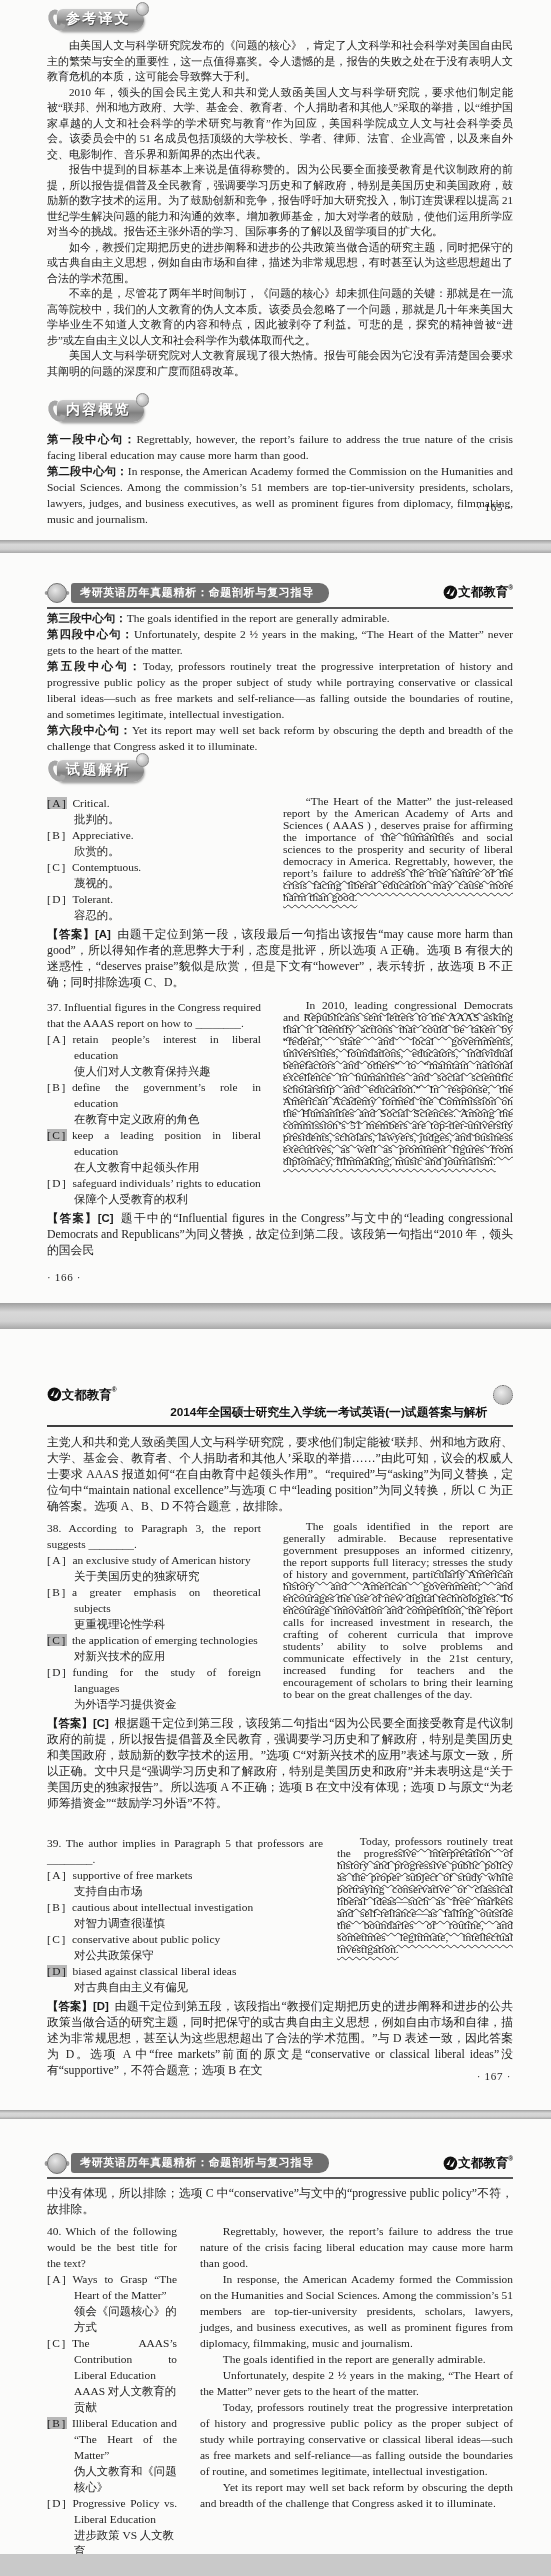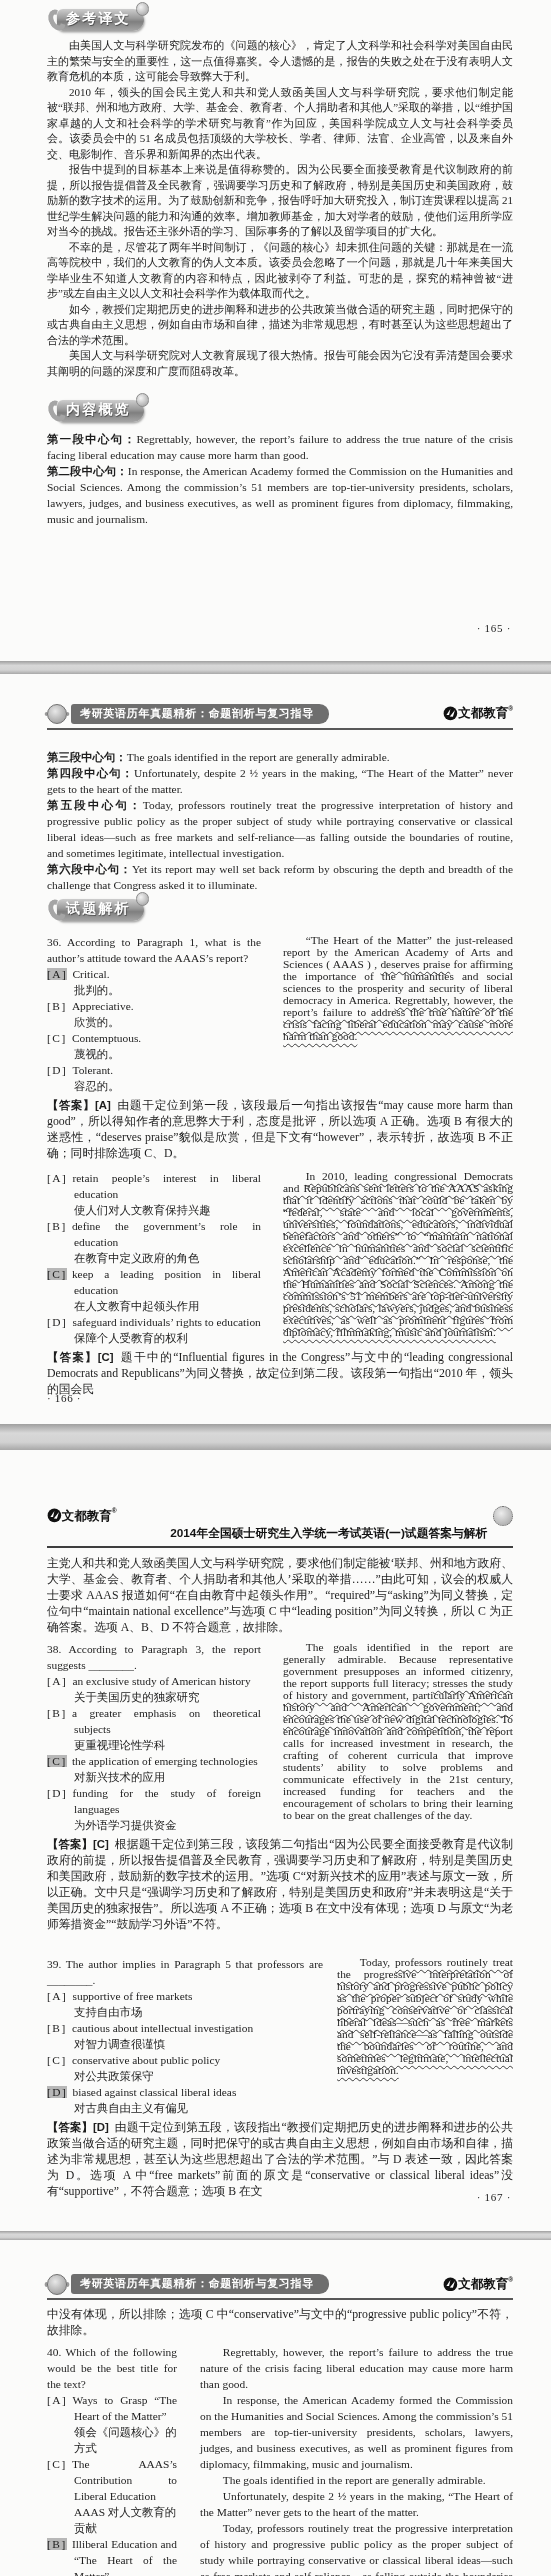--- a/index.html
+++ b/index.html
@@ -1,18 +1,18 @@
 <!DOCTYPE html>
 <html style="font-size:11.8px"><head>
 <meta charset="utf-8">
 <style>
   html,body{margin:0;padding:0;background:#c9c9c9;width:551px;}
   body{font-family:"Liberation Serif","DejaVu Serif",serif;color:#1d1d1d;}
   .page{width:551px;background:#fbfbfa;box-sizing:border-box;position:relative;overflow:hidden;}
-  #p1{height:661px;padding:5.9px 38px 0 47px;}
+  #p1{height:540px;padding:5.9px 38px 0 47px;}
   #p2{height:750px;padding:29.5px 38px 0 47px;}
   #p3{height:781px;padding:40px 38px 0 47px;}
   #p4{height:435px;padding:34px 38px 0 47px;}
   .gap{width:551px;background:linear-gradient(180deg,#9f9f9f 0,#d8d8d8 35%,#d2d2d2 70%,#a8a8a8 100%);}
   #g1{height:13.3px;} #g2{height:26px;} #g3{height:8.9px;}
 
   
   .sec-tab{position:relative;display:inline-flex;align-items:center;margin:1.5px 0 5.9px 1.5px;height:25px;}
   .crescent{display:inline-block;width:16px;height:22px;border:5.2px solid #a5a5a5;border-right-color:transparent;border-radius:50%;transform:rotate(-28deg);box-sizing:border-box;margin-right:-7.4px;}
   .tab-pill{display:inline-block;background:linear-gradient(180deg,#cdcdcd 0%,#9b9b9b 42%,#7f7f7f 58%,#a6a6a6 100%);
@@ -31,21 +31,21 @@
 
   
   .hdr3{display:flex;align-items:center;border-bottom:2.2px solid #3e3e3e;padding-bottom:3.7px;}
   .hdr3-title{margin-left:auto;font-family:"Liberation Sans","DejaVu Sans",sans-serif;font-weight:bold;font-size:11.8px;color:#141414;margin-top:36px;}
   .crest{width:17.7px;height:17.7px;border-radius:50%;border:1.5px dotted #5a5a5a;background:radial-gradient(circle at 40% 35%,#ededed,#9e9e9e);flex:0 0 auto;margin-left:5.9px;}
 
   
   .cnp{font-size:11px;line-height:15.5px;margin:0;text-indent:2em;text-align:justify;}
   .sum-p{font-size:11.4px;line-height:16px;margin:0;text-align:justify;}
   .sum-label{font-family:"Liberation Sans","DejaVu Sans",sans-serif;font-weight:bold;font-size:11.4px;}
-  .summaries{margin-top:19px;}
+  .summaries{margin-top:1px;}
 
   .qblock{display:flex;justify-content:space-between;margin-top:5.9px;}
   .qleft{width:214px;flex:0 0 auto;}
   .qright{width:230px;flex:0 0 auto;}
   .q39 .qleft{width:276px;} .q39 .qright{width:176px;}
   .q40 .qleft{width:130px;} .q40 .qright{width:313px;}
   .stem{margin:0;font-size:11.4px;line-height:16px;text-align:justify;}
   .passage{margin:0;font-size:11.4px;line-height:12px;text-align:justify;text-indent:2em;}
   .pass-para{margin:0;font-size:11.4px;line-height:16px;text-align:justify;text-indent:2em;}
   .wavy{text-decoration:underline;text-decoration-style:wavy;text-decoration-color:#3c3c3c;text-decoration-thickness:0.7px;text-underline-offset:3px;}
@@ -68,22 +68,22 @@
 <div class="page" id="p1">
   <div class="sec-tab">
     <span class="crescent"></span>
     <span class="tab-pill">参考译文</span>
     <span class="tab-seal"></span>
   </div>
   <div>
       <p class="cnp">由美国人文与科学研究院发布的《问题的核心》，肯定了人文科学和社会科学对美国自由民主的繁荣与安全的重要性，这一点值得嘉奖。令人遗憾的是，报告的失败之处在于没有表明人文教育危机的本质，这可能会导致弊大于利。</p>
       <p class="cnp">2010 年，领头的国会民主党人和共和党人致函美国人文与科学研究院，要求他们制定能被“联邦、州和地方政府、大学、基金会、教育者、个人捐助者和其他人”采取的举措，以“维护国家卓越的人文和社会科学的学术研究与教育”作为回应，美国科学院成立人文与社会科学委员会。该委员会中的 51 名成员包括顶级的大学校长、学者、律师、法官、企业高管，以及来自外交、电影制作、音乐界和新闻界的杰出代表。</p>
       <p class="cnp">报告中提到的目标基本上来说是值得称赞的。因为公民要全面接受教育是代议制政府的前提，所以报告提倡普及全民教育，强调要学习历史和了解政府，特别是美国历史和美国政府，鼓励新的数字技术的运用。为了鼓励创新和竞争，报告呼吁加大研究投入，制订连贯课程以提高 21 世纪学生解决问题的能力和沟通的效率。增加教师基金，加大对学者的鼓励，使他们运用所学应对当今的挑战。报告还主张外语的学习、国际事务的了解以及留学项目的扩大化。</p>
+      <p class="cnp">如今，教授们定期把历史的进步阐释和进步的公共政策当做合适的研究主题，同时把保守的或古典自由主义思想，例如自由市场和自律，描述为非常规思想，有时甚至认为这些思想超出了合法的学术范围。</p>
       <p class="cnp">不幸的是，尽管花了两年半时间制订，《问题的核心》却未抓住问题的关键：那就是在一流高等院校中，我们的人文教育的伪人文本质。该委员会忽略了一个问题，那就是几十年来美国大学毕业生不知道人文教育的内容和特点，因此被剥夺了利益。可悲的是，探究的精神曾被“进步”或左自由主义以人文和社会科学作为载体取而代之。</p>
-      <p class="cnp">如今，教授们定期把历史的进步阐释和进步的公共政策当做合适的研究主题，同时把保守的或古典自由主义思想，例如自由市场和自律，描述为非常规思想，有时甚至认为这些思想超出了合法的学术范围。</p>
       <p class="cnp">美国人文与科学研究院对人文教育展现了很大热情。报告可能会因为它没有弄清楚国会要求其阐明的问题的深度和广度而阻碍改革。</p>
     </div>
   <div class="sec-tab" style="margin-top:19px;">
     <span class="crescent"></span>
     <span class="tab-pill">内容概览</span>
     <span class="tab-seal"></span>
   </div>
   <div class="summaries" style="margin-top:1.5px;">
     <p class="sum-p"><b class="sum-label">第一段中心句：</b><span>Regrettably, however, the report’s failure to address the true nature of the crisis facing liberal education may cause more harm than good.</span></p>
     <p class="sum-p"><b class="sum-label">第二段中心句：</b><span>In response, the American Academy formed the Commission on the Humanities and Social Sciences. Among the commission’s 51 members are top-tier-university presidents, scholars, lawyers, judges, and business executives, as well as prominent figures from diplomacy, filmmaking, music and journalism.</span></p>
@@ -113,21 +113,20 @@
     <p class="sum-p"><b class="sum-label">第五段中心句：</b><span>Today, professors routinely treat the progressive interpretation of history and progressive public policy as the proper subject of study while portraying conservative or classical liberal ideas—such as free markets and self-reliance—as falling outside the boundaries of routine, and sometimes legitimate, intellectual investigation.</span></p>
     <p class="sum-p"><b class="sum-label">第六段中心句：</b><span>Yet its report may well set back reform by obscuring the depth and breadth of the challenge that Congress asked it to illuminate.</span></p>
   </div>
   <div class="sec-tab mt6">
     <span class="crescent"></span>
     <span class="tab-pill">试题解析</span>
     <span class="tab-seal"></span>
   </div>
   <div class="qblock">
     <div class="qleft">
-      <p class="stem">36. According to Paragraph 1, what is the author’s attitude toward the AAAS’s report?</p>
       <div>
           <div class="option">
             <p class="opt-row"><span class="opt-letter hl">[A]</span><span class="opt-en">Critical.</span></p>
             <div class="opt-zh">批判的。</div>
           </div>
           <div class="option">
             <p class="opt-row"><span class="opt-letter">[B]</span><span class="opt-en">Appreciative.</span></p>
             <div class="opt-zh">欣赏的。</div>
           </div>
           <div class="option">
@@ -140,20 +139,21 @@
           </div>
         </div>
     </div>
     <div class="qright">
       <p class="passage"><span>“The Heart of the Matter” the just-released report by the American Academy of Arts and Sciences ( AAAS ) , </span><span class="wavy">deserves praise</span><span> for affirming the importance of the humanities and social sciences to the prosperity and security of liberal democracy in America. </span><span class="wavy">Regrettably, however, the report’s failure to address the true nature of the crisis facing liberal education may cause more harm than good.</span></p>
     </div>
   </div>
   <p class="answer"><b>【答案】[A]</b><span>由题干定位到第一段，该段最后一句指出该报告“may cause more harm than good”，所以得知作者的意思弊大于利，态度是批评，所以选项 A 正确。选项 B 有很大的迷惑性，“deserves praise”貌似是欣赏，但是下文有“however”，表示转折，故选项 B 不正确；同时排除选项 C、D。</span></p>
   <div class="qblock" style="margin-top:8.9px;">
     <div class="qleft">
+      <p class="stem">37. Influential figures in the Congress required that the AAAS report on how to ________.</p>
       <div>
           <div class="option">
             <p class="opt-row"><span class="opt-letter">[A]</span><span class="opt-en">retain people’s interest in liberal education</span></p>
             <div class="opt-zh">使人们对人文教育保持兴趣</div>
           </div>
           <div class="option">
             <p class="opt-row"><span class="opt-letter">[B]</span><span class="opt-en">define the government’s role in education</span></p>
             <div class="opt-zh">在教育中定义政府的角色</div>
           </div>
           <div class="option">

